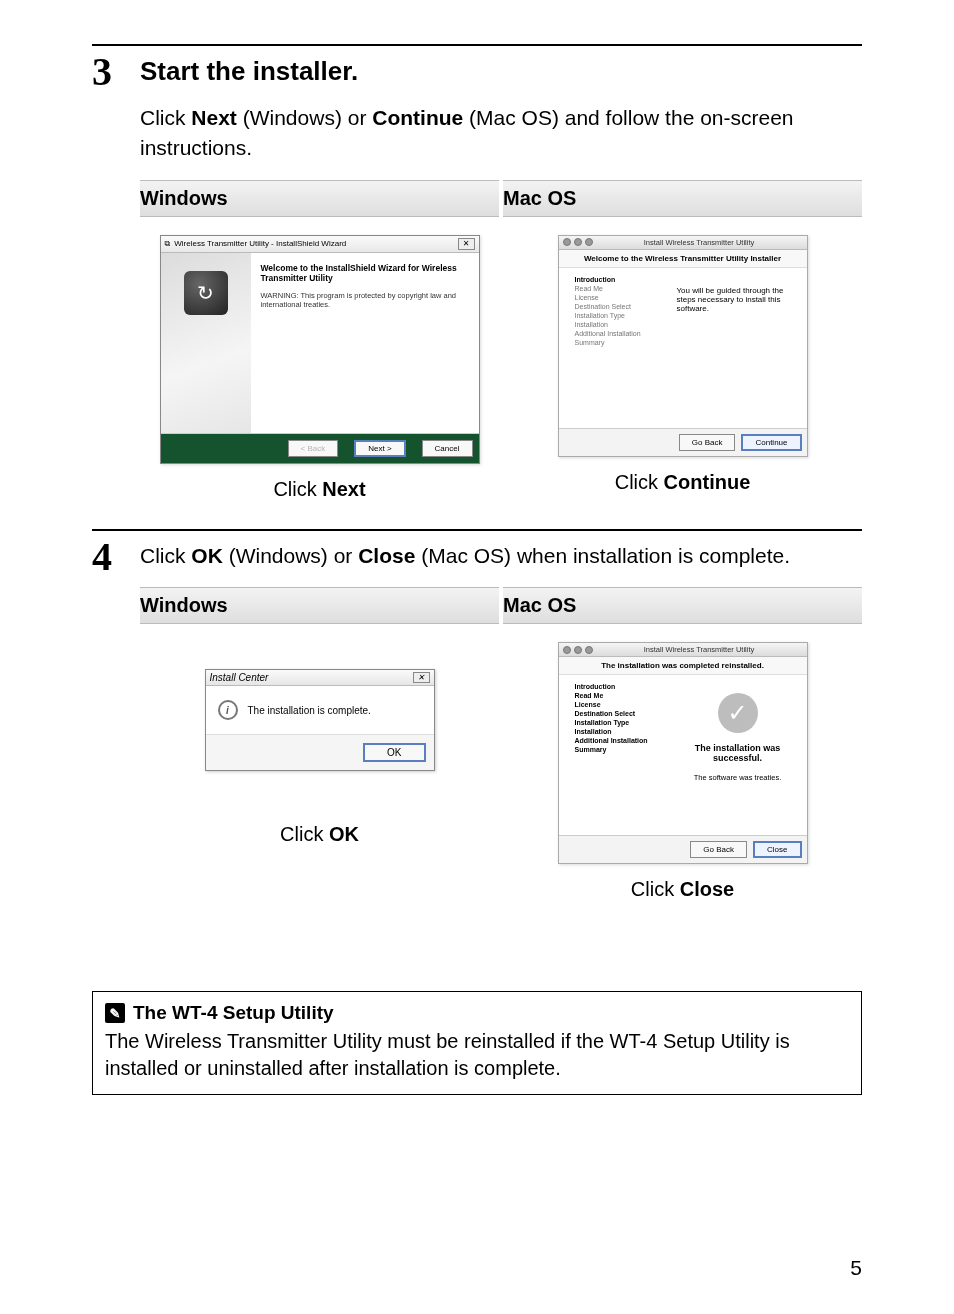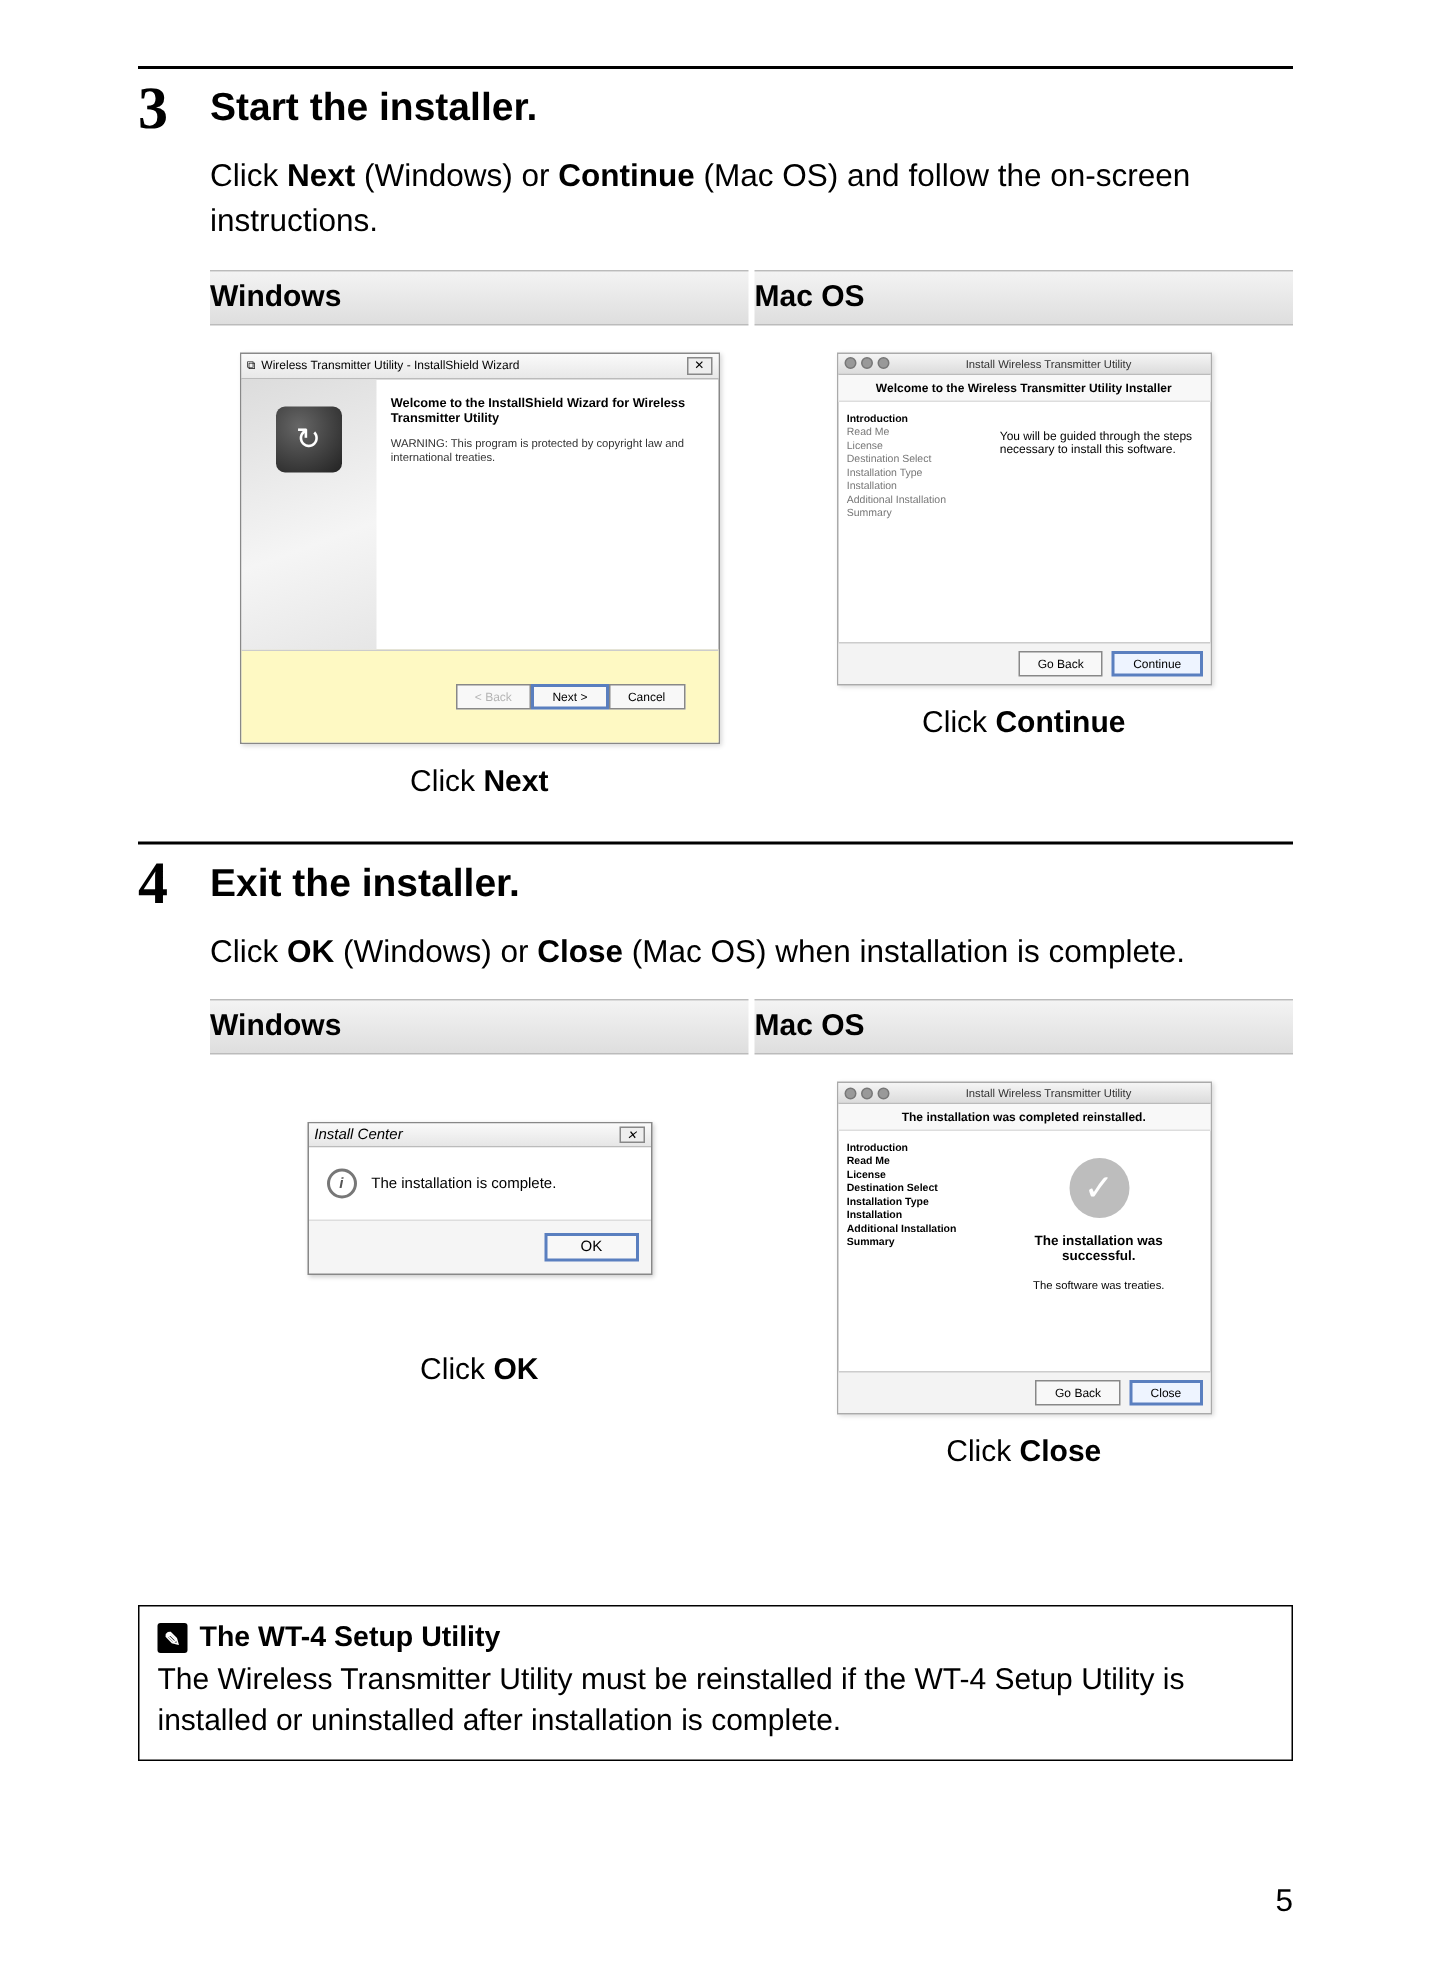--- a/index.html
+++ b/index.html
@@ -91,21 +91,21 @@
   .win-wizard .wside .logo {
     width: 44px; height: 44px; border-radius: 6px;
     background: radial-gradient(circle at 35% 30%, #666, #222);
     display:flex; align-items:center; justify-content:center; color:#fff; font-size:20px;
   }
   .win-wizard .wmain { flex:1; padding: 10px 10px 6px 10px; display:flex; flex-direction:column; }
   .win-wizard .wmain .wh { font-weight:700; font-size:8.5px; margin-bottom:8px; }
   .win-wizard .wmain .wp { font-size:8px; color:#333; margin-bottom:60px; }
   .win-wizard .wmain .wwarn { font-size:7.5px; color:#333; }
   .win-wizard .wbuttons {
-    border-top:1px solid #ccc; padding:22px; display:flex; justify-content:flex-end; gap:0; background:#fef9c3;
+    border-top:1px solid #ccc; padding:6px; display:flex; justify-content:flex-end; gap:16px; background:#14532d;
   }
   .win-wizard .wbuttons button {
     font-size:8px; padding:2px 12px; border:1px solid #888; background:#f8f8f8;
   }
   .win-wizard .wbuttons .defbtn { border:2px solid #5a7fbf; }
 
   
   .mac-wizard {
     width: 250px;
     border:1px solid #aaa;
@@ -117,21 +117,21 @@
   .mac-wizard .mtitlebar {
     display:flex; align-items:center; gap:3px;
     background: linear-gradient(#f5f5f5,#dcdcdc);
     padding:2px 4px; border-bottom:1px solid #bbb;
   }
   .mac-wizard .mtitlebar .dot { width:8px; height:8px; border-radius:50%; background:#999; border:1px solid #777; }
   .mac-wizard .mtitlebar .mtitle { flex:1; text-align:center; font-size:7.5px; color:#333; }
   .mac-wizard .mhead {
     text-align:center; font-weight:700; font-size:8px; padding:4px 6px; background:#f8f8f8; border-bottom:1px solid #ddd;
   }
-  .mac-wizard .mbody { display:flex; min-height:160px; }
+  .mac-wizard .mbody { display:flex; min-height:160px;padding-left:10px; }
   .mac-wizard .mside { width:100px; padding:6px 6px; color:#777; }
   .mac-wizard .mside .ms { margin:2px 0; font-size:7px; }
   .mac-wizard .mside .ms.cur { color:#000; font-weight:700; }
   .mac-wizard .mmain { flex:1; padding:18px 8px; font-size:8px; display:flex; flex-direction:column; align-items:center; text-align:center; }
   .mac-wizard .mbuttons {
     border-top:1px solid #ccc; padding:5px; display:flex; justify-content:flex-end; gap:6px; background:#f3f3f3;
   }
   .mac-wizard .mbuttons button {
     font-size:8px; padding:2px 12px; border:1px solid #888; background:#f8f8f8;
   }
@@ -265,21 +265,20 @@
         </div>
       </div>
     </div>
   </div>
 </div>
 
 <div class="top-rule" style="margin-top:28px;"></div>
 <div class="step">
   <div class="step-num">4</div>
   <div class="step-body">
-    <div class="step-title">Exit the installer.</div>
     <div class="step-text">
       <span>Click </span><span class="b">OK</span><span> (Windows) or </span><span class="b">Close</span><span> (Mac OS) when installation is complete.</span>
     </div>
 
     <div class="shot-row">
 
       <div class="shot-col">
         <div class="os-head">Windows</div>
 
         <div class="win-dialog">

